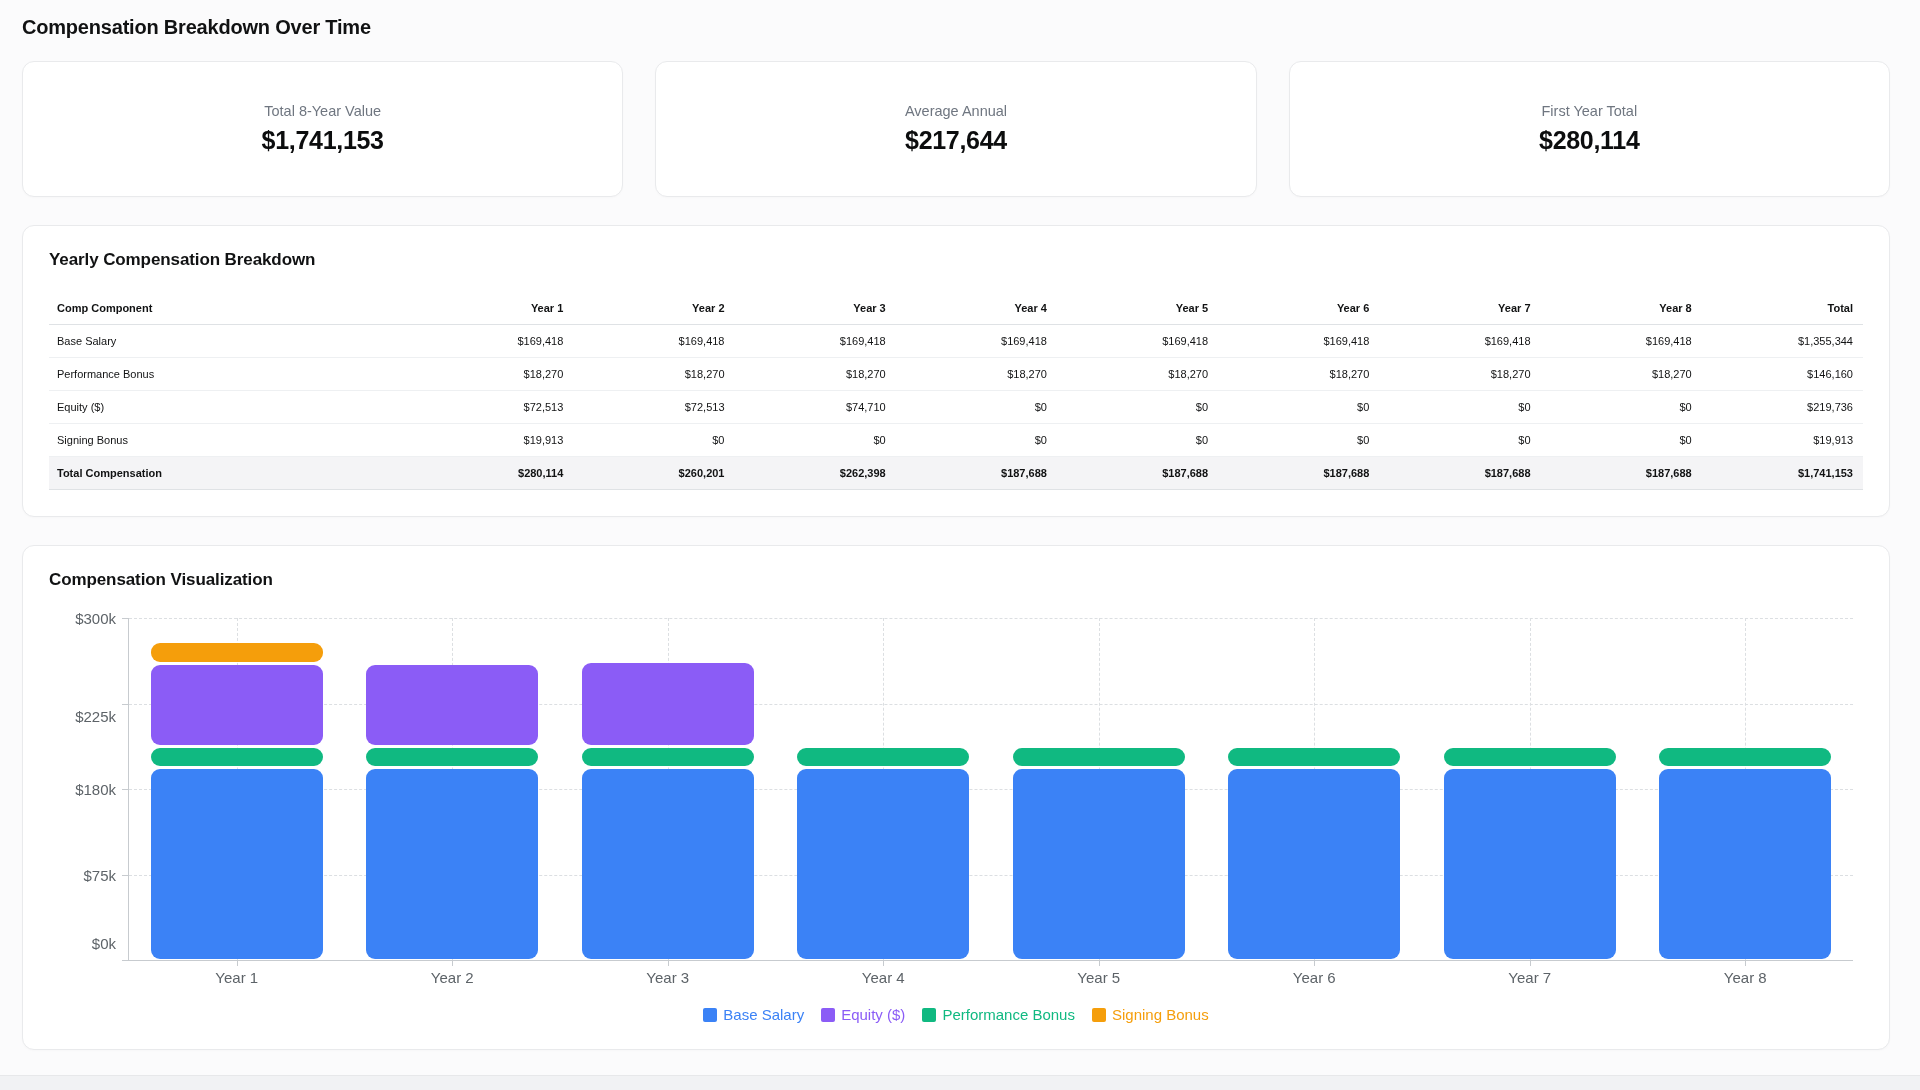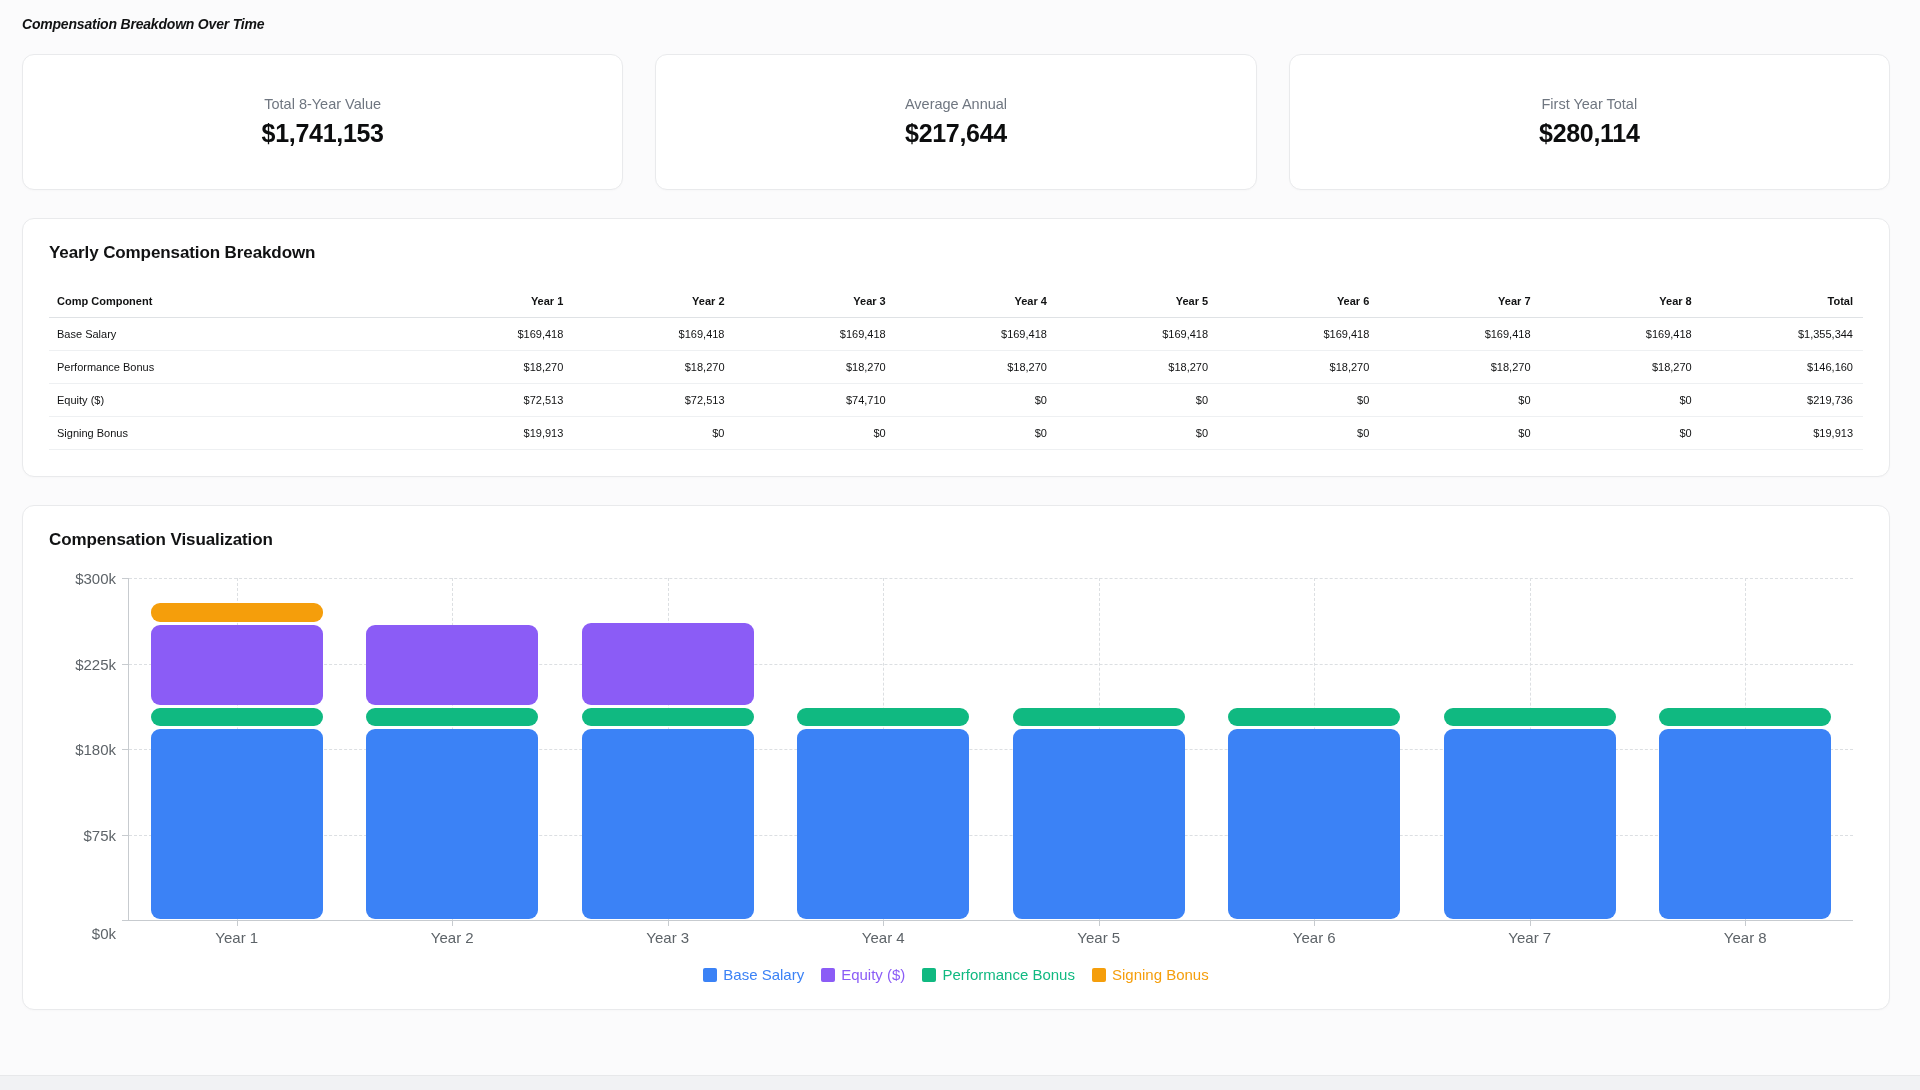--- a/index.html
+++ b/index.html
@@ -6,25 +6,24 @@
   html, body { width: 1920px; height: 1090px; }
   body {
     font-family: "Liberation Sans", sans-serif;
     background: #fbfbfc;
     color: #111213;
     position: relative;
     overflow: hidden;
   }
   .page { padding: 14px 30px 0 22px; }
   h1.page-title {
-    font-size: 14px;
+    font-size: 20px;
     font-weight: 700;
     letter-spacing: -0.2px;
     margin: 2px 0 22px 0;
-    font-style: italic;
   }
   .cards-row { display: flex; gap: 32px; margin-bottom: 28px; margin-top: 13px; }
   .summary-card {
     flex: 1;
     background: #ffffff;
     border: 1px solid #e9eaec;
     border-radius: 12px;
     height: 136px;
     display: flex;
     flex-direction: column;
@@ -169,41 +168,53 @@
             <td>$19,913</td>
             <td>$0</td>
             <td>$0</td>
             <td>$0</td>
             <td>$0</td>
             <td>$0</td>
             <td>$0</td>
             <td>$0</td>
             <td>$19,913</td>
           </tr>
+          <tr class="total-row">
+            <td>Total Compensation</td>
+            <td>$280,114</td>
+            <td>$260,201</td>
+            <td>$262,398</td>
+            <td>$187,688</td>
+            <td>$187,688</td>
+            <td>$187,688</td>
+            <td>$187,688</td>
+            <td>$187,688</td>
+            <td>$1,741,153</td>
+          </tr>
         </tbody>
       </table>
   </section>
 
   <section class="panel">
     <h2>Compensation Visualization</h2>
     <div class="chart-wrap">
       <div class="plot-area" id="plot-area">
         <div class="axis-y-line"></div>
         <div class="axis-x-line"></div>
       <div class="ytick-mark" style="top: 342px;"></div>
-          <div class="ytick-label" style="top: 355px;">$0k</div>
+          <div class="ytick-label" style="top: 325px;">$0k</div>
           <div class="gridline-h" style="top: 256.5px;"></div>
           <div class="ytick-mark" style="top: 256.5px;"></div>
           <div class="ytick-label" style="top: 256.5px;">$75k</div>
           <div class="gridline-h" style="top: 171px;"></div>
           <div class="ytick-mark" style="top: 171px;"></div>
           <div class="ytick-label" style="top: 171px;">$180k</div>
           <div class="gridline-h" style="top: 85.5px;"></div>
           <div class="ytick-mark" style="top: 85.5px;"></div>
-          <div class="ytick-label" style="top: 86px;">$225k</div>
+          <div class="ytick-label" style="top: 98px;">$225k</div>
           <div class="gridline-h" style="top: 0px;"></div>
           <div class="ytick-mark" style="top: 0px;"></div>
           <div class="ytick-label" style="top: 0px;">$300k</div>
           <div class="gridline-v" style="left: 107.75px;"></div>
           <div class="xtick-mark" style="left: 107.75px;"></div>
           <div class="xtick-label" style="left: 107.75px;">Year 1</div>
           <div class="bar-segment" title="Base Salary — Year 1" style="left: 21.55px; width: 172.4px; bottom: 1px; height: 190.137px; background: rgb(59, 130, 246);"></div>
           <div class="bar-segment" title="Performance Bonus — Year 1" style="left: 21.55px; width: 172.4px; bottom: 194.137px; height: 17.8278px; background: rgb(16, 185, 129);"></div>
           <div class="bar-segment" title="Equity ($) — Year 1" style="left: 21.55px; width: 172.4px; bottom: 214.964px; height: 79.6648px; background: rgb(139, 92, 246);"></div>
           <div class="bar-segment" title="Signing Bonus — Year 1" style="left: 21.55px; width: 172.4px; bottom: 297.629px; height: 19.7008px; background: rgb(245, 158, 11);"></div>

